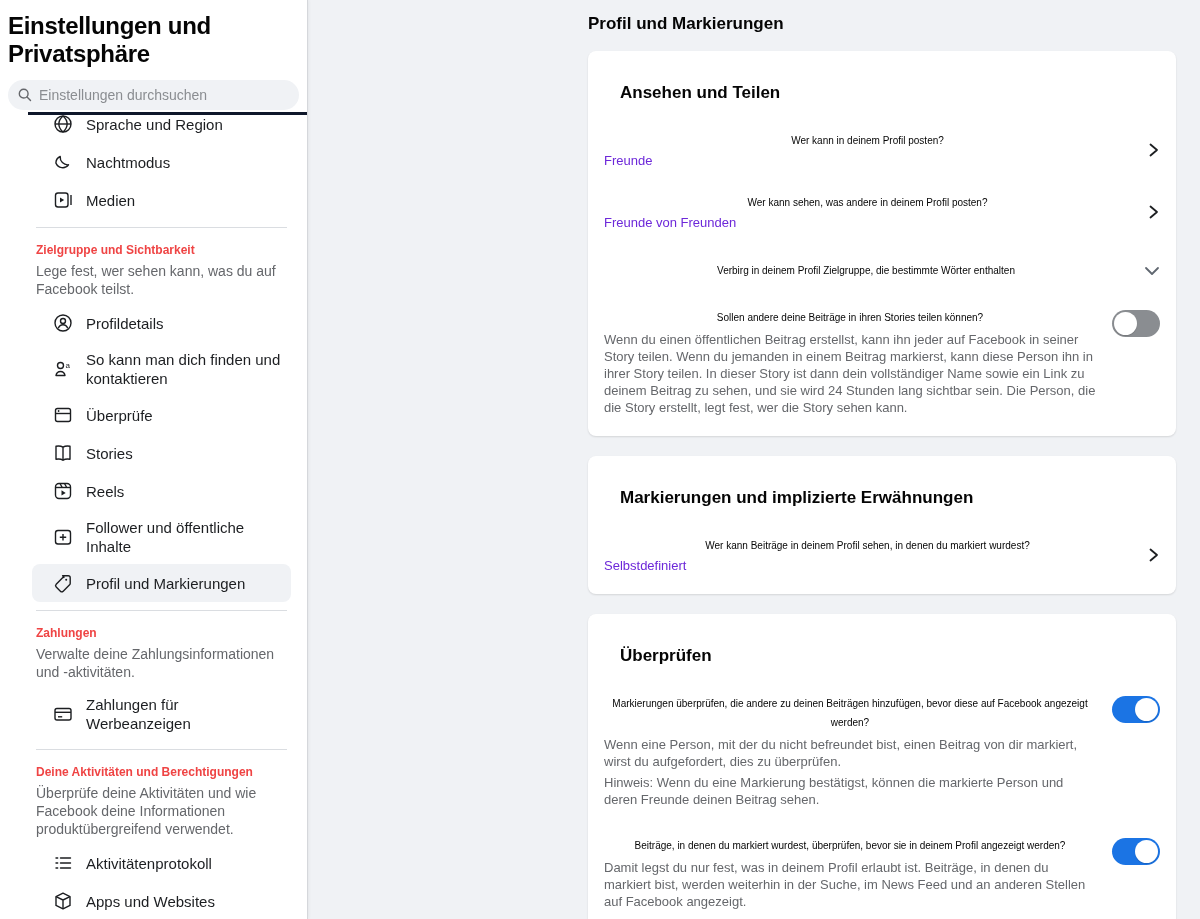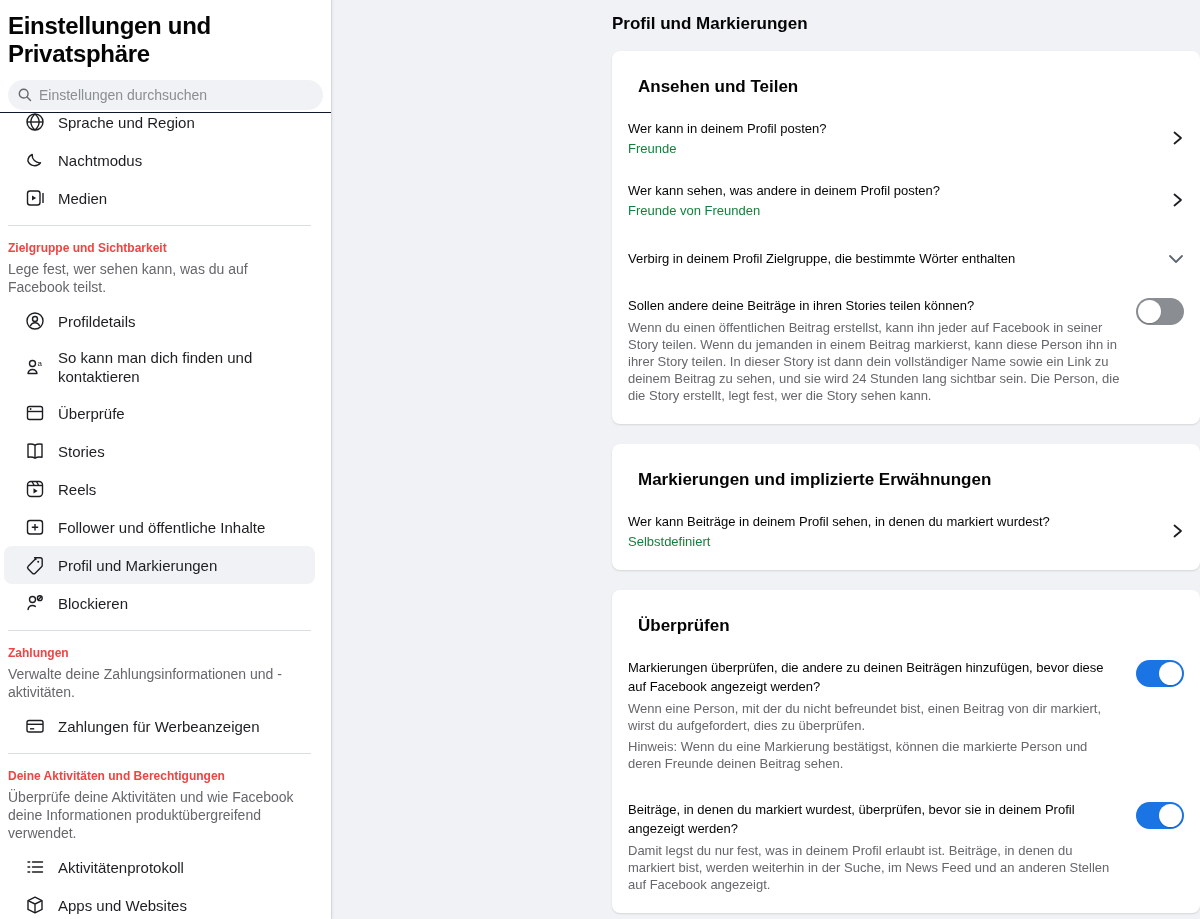--- a/index.html
+++ b/index.html
@@ -6,41 +6,41 @@
   html,body { margin:0; padding:0; }
   body {
     width:1200px; height:919px; overflow:hidden;
     font-family:"Liberation Sans", sans-serif;
     background:#f0f2f5; color:#050505;
   }
   .app { display:flex; width:1200px; height:919px; }
 
   
   .sidebar {
-    width:332px; flex:none; background:#ffffff;
+    width:308px; flex:none; background:#ffffff;
     border-right:1px solid #d5d7db;
     box-shadow:1px 0 3px rgba(0,0,0,.05);
     display:flex; flex-direction:column; height:100%;
   }
   .sidebar-header { padding:12px 8px 2px 8px; }
   .sidebar-title {
     font-size:24px; line-height:28px; font-weight:700;
     margin:0 0 12px 0; letter-spacing:-0.3px; color:#050505;
   }
   .search-pill {
     height:30px; background:#f0f2f5; border-radius:16px;
     display:flex; align-items:center; padding:0 10px; gap:7px;
   }
   .search-pill input {
     border:none; background:transparent; outline:none;
     font-family:"Liberation Sans", sans-serif;
     font-size:14px; color:#050505; width:100%; padding:0;
   }
   .search-pill input::placeholder { color:#8a8d91; }
-  .sidebar-scroll { border-top:1px solid #0f172a; overflow:hidden; flex:1; padding:0 12px 8px 0; }
+  .sidebar-scroll { border-top:3px solid #0f172a; overflow:hidden; flex:1; padding:0 12px 8px 0;margin-left:28px; }
   .nav-item {
     display:flex; align-items:center; gap:12px;
     margin:0 4px; padding:8px 8px 8px 20px;
     border-radius:8px; cursor:pointer;
   }
   .nav-item.clipped { margin-top:-10px; }
   .nav-item.selected { background:#f0f2f5; }
   .nav-icon { width:22px; height:22px; flex:none; display:flex; align-items:center; justify-content:center; }
   .nav-icon svg { display:block; }
   .nav-label { font-size:15px; line-height:19px; color:#1c1e21; }
@@ -56,26 +56,26 @@
 
   
   .main { flex:1; overflow:hidden; }
   .content { width:588px; margin-left:280px; padding-top:14px; }
   .page-title { font-size:17px; font-weight:700; margin:0 0 17px 0; line-height:20px; }
   .card {
     background:#ffffff; border-radius:8px;
     box-shadow:0 1px 2px rgba(0,0,0,.12);
     padding:16px; margin-bottom:20px;
   }
-  .card-heading { font-size:17px; font-weight:700; margin:10px; line-height:20px; }
+  .card-heading { font-size:17px; font-weight:700; margin:16px; line-height:20px; }
   .row { display:flex; align-items:center; gap:16px; padding:12px 0; cursor:pointer; }
   .row:last-child { padding-bottom:4px; }
   .row-text { flex:1; min-width:0; }
-  .row-title { font-size:13px; line-height:19px; color:#050505; }
-  .row-value { font-size:13px; line-height:16px; color:#15803d; margin-top:3px; }
+  .row-title { font-size:10px; line-height:19px; color:#050505;text-align:center; }
+  .row-value { font-size:13px; line-height:16px; color:#6d28d9; margin-top:3px; }
   .row-desc { font-size:13px; line-height:17px; color:#65676b; margin:4px 0 0 0; }
   .chev { flex:none; display:flex; align-items:center; }
   .toggle-row { align-items:flex-start; }
   .toggle {
     width:48px; height:27px; border-radius:14px; flex:none;
     background:#8a8d91; position:relative; margin-top:2px; cursor:pointer;
     transition:background .15s;
   }
   .toggle .knob {
     width:23px; height:23px; border-radius:50%; background:#ffffff;
@@ -211,31 +211,20 @@
       <div class="nav-item selected">
         <span class="nav-icon">
           <svg width="22" height="22" viewBox="0 0 22 22" fill="none" stroke="#1c1e21" stroke-width="1.4">
               <path d="M10.6 3.8h5.6A2 2 0 0 1 18.2 5.8v5.6a2 2 0 0 1-.6 1.4l-6.4 6.4a2 2 0 0 1-2.8 0l-4.2-4.2a2 2 0 0 1 0-2.8l6.4-6.4a2 2 0 0 1 1.4-.6z" stroke-linejoin="round"></path>
               <circle cx="14.2" cy="7.8" r="1" fill="#1c1e21" stroke="none"></circle>
             </svg>
         </span>
         <span class="nav-label">Profil und Markierungen</span>
       </div>
 
-      <div class="nav-item">
-        <span class="nav-icon">
-          <svg width="22" height="22" viewBox="0 0 22 22" fill="none" stroke="#1c1e21" stroke-width="1.4">
-              <circle cx="8.5" cy="7.5" r="3"></circle>
-              <path d="M4 17.5c.5-2.6 2.2-4 4.5-4 1.1 0 2 .3 2.8.9" stroke-linecap="round"></path>
-              <circle cx="15.8" cy="6.2" r="2.4"></circle>
-              <path d="M14.1 7.9l3.4-3.4"></path>
-            </svg>
-        </span>
-        <span class="nav-label">Blockieren</span>
-      </div>
 
       <div class="divider"></div>
 
       <div class="section-heading">Zahlungen</div>
       <div class="section-desc">Verwalte deine Zahlungsinformationen und -aktivitäten.</div>
 
       <div class="nav-item">
         <span class="nav-icon">
           <svg width="22" height="22" viewBox="0 0 22 22" fill="none" stroke="#1c1e21" stroke-width="1.4">
               <rect x="3" y="5.5" width="16" height="11.5" rx="2"></rect>

